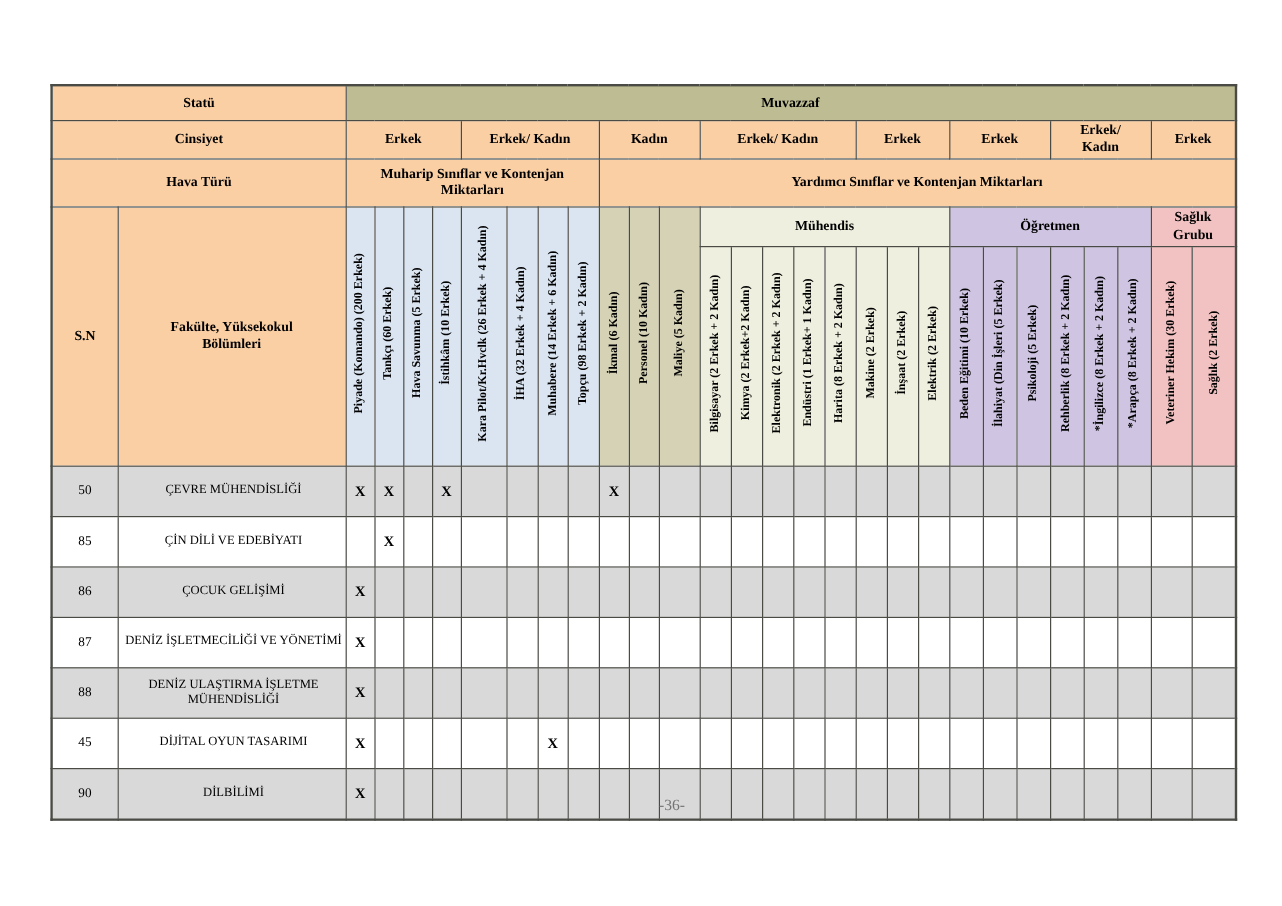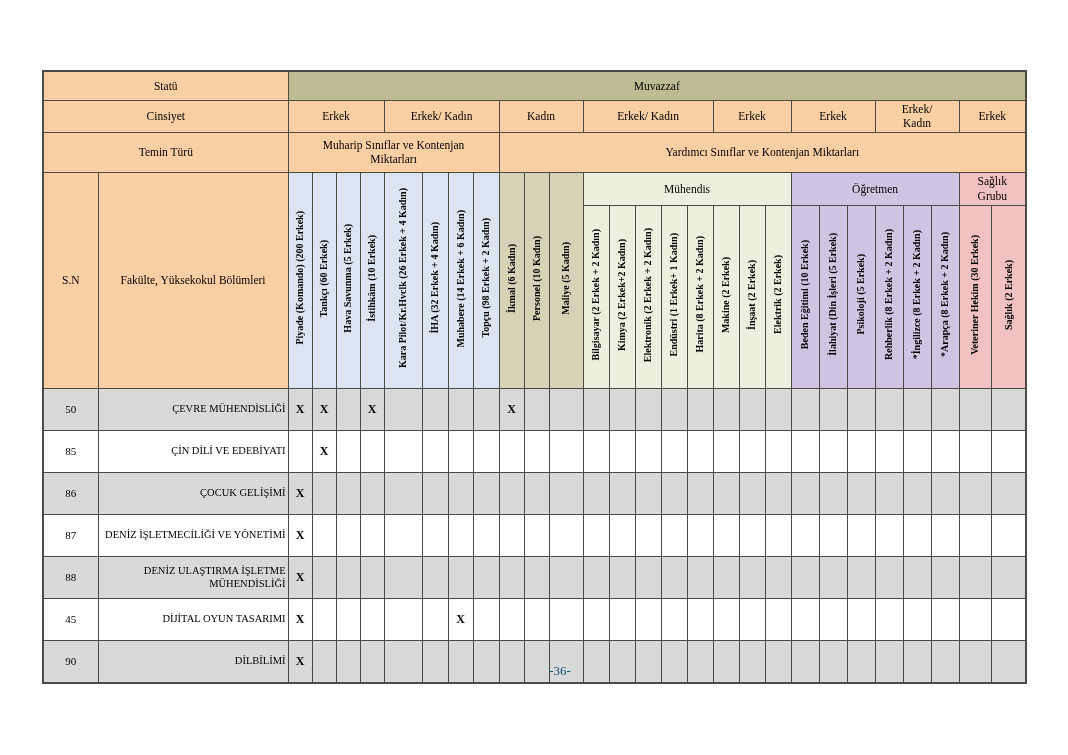--- a/index.html
+++ b/index.html
@@ -14,21 +14,21 @@
   
   tr.r-statu td { height:26px; }
   tr.r-cins  td { height:27px; }
   tr.r-temin td { height:37px; }
   tr.r-group > td.group-head { height:30px; }
   tr.r-rot td { height:182px; }
   tr.r-data td { height:39px; }
 
   
   .corner-head, .band-head, .group-head {
-    font-weight:normal; font-size:11.5px; text-align:center; vertical-align:middle;
+    font-weight:bold; font-size:11.5px; text-align:center; vertical-align:middle;
     line-height:1.25; padding:1px 18px;
   }
   .bg-peach { background:var(--peach); }
   .bg-olive { background:var(--olive);margin-top:31px; }
 
   .col-muharip  { background:var(--blue); }
   .col-yardimci { background:var(--khaki); }
   .col-muhendis { background:var(--muhendis);margin-top:12px; }
   .col-ogretmen { background:var(--ogretmen); }
   .col-saglik   { background:var(--saglik);text-align:center; }
@@ -36,26 +36,26 @@
   td.rot { text-align:center; vertical-align:middle; }
   .vtext {
     display:inline-block; writing-mode:vertical-rl; transform:rotate(180deg);
     white-space:nowrap; font-weight:bold; font-size:10px; line-height:1;
   }
 
   
   tr.row-gray td  { background:var(--rowgray); }
   tr.row-white td { background:#ffffff; }
   td.sn-cell   { text-align:center; vertical-align:middle; font-size:11px; }
-  td.name-cell { text-align:right; vertical-align:middle; font-size:10.5px; padding:1px 2px 1px 5px; line-height:1.3; }
+  td.name-cell { text-align:center; vertical-align:middle; font-size:10.5px; padding:1px 2px 1px 5px; line-height:1.3; }
   td.mark-cell { text-align:center; vertical-align:middle; font-weight:bold; font-size:12px; }
 
   .page-number {
     position:absolute; left:56px; width:1008px; top:663px;
-    text-align:center; font-size:13px; color:#0c4a6e;
+    text-align:center; font-size:13px; color:#737373;
   }
 </style>
 </head>
 <body style="--peach: #fbcfa4; --olive: #bdbc93; --khaki: #d6d2b6; --blue: #dbe5f1; --muhendis: #eeefde; --ogretmen: #cfc5e2; --saglik: #f2c1c1; --rowgray: #d9d9d9; --border: #4b4b46;">
 
 <div class="sheet">
   <table>
     <colgroup id="cols">
         <col style="width: 54px;">
         <col style="width: 190px;">
@@ -100,21 +100,21 @@
           <td class="band-head bg-peach" colspan="4">Erkek/ Kadın</td>
           <td class="band-head bg-peach" colspan="3">Kadın</td>
           <td class="band-head bg-peach" colspan="5">Erkek/ Kadın</td>
           <td class="band-head bg-peach" colspan="3">Erkek</td>
           <td class="band-head bg-peach" colspan="3">Erkek</td>
           <td class="band-head bg-peach" colspan="3">Erkek/ Kadın</td>
           <td class="band-head bg-peach" colspan="2">Erkek</td>
         </tr>
 
     <tr class="r-temin">
-      <td class="corner-head bg-peach" colspan="2">Temin Türü</td>
+      <td class="corner-head bg-peach" colspan="2">Hava Türü</td>
       <td class="band-head bg-peach" colspan="8">Muharip Sınıflar ve Kontenjan Miktarları</td>
       <td class="band-head bg-peach" colspan="19">Yardımcı Sınıflar ve Kontenjan Miktarları</td>
     </tr>
 
     <tr class="r-group" id="header-row-top">
       <td class="corner-head bg-peach" rowspan="2">S.N</td>
       <td class="corner-head bg-peach" rowspan="2">Fakülte, Yüksekokul Bölümleri</td>
     <td class="rot col-muharip" rowspan="2"><span class="vtext">Piyade (Komando) (200 Erkek)</span></td>
           <td class="rot col-muharip" rowspan="2"><span class="vtext">Tankçı (60 Erkek)</span></td>
           <td class="rot col-muharip" rowspan="2"><span class="vtext">Hava Savunma (5 Erkek)</span></td>

